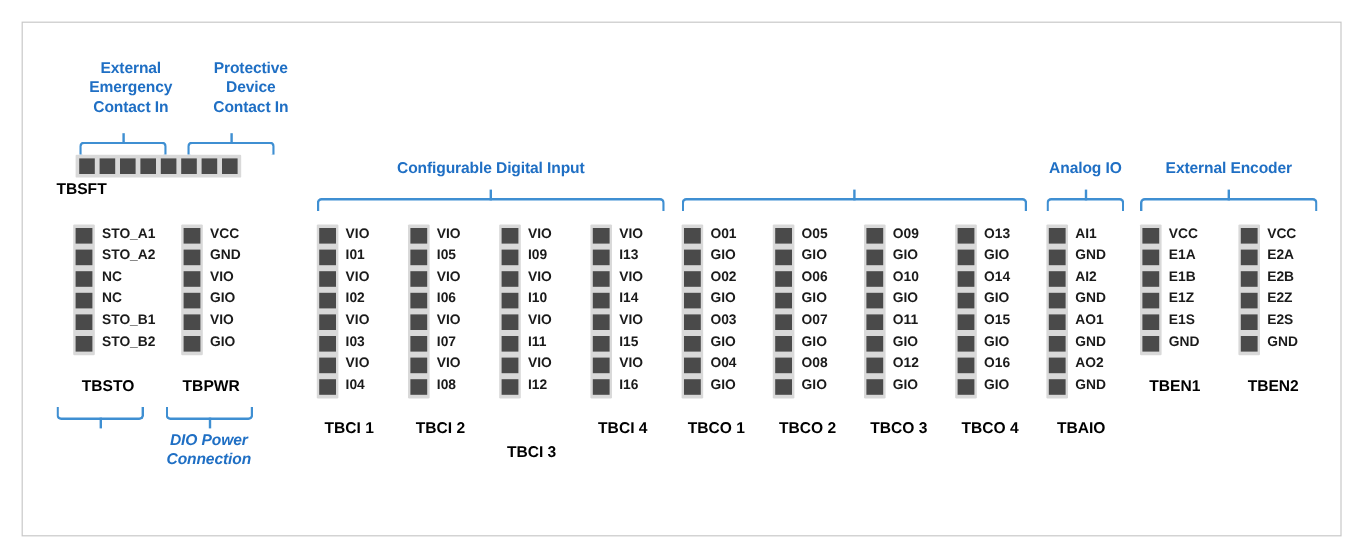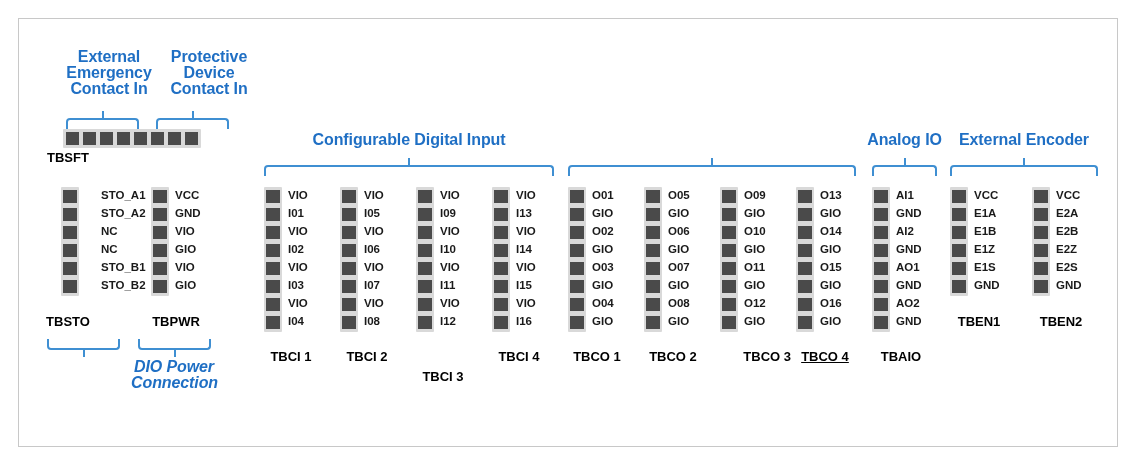--- a/index.html
+++ b/index.html
@@ -20,21 +20,21 @@
     width: 1100px; height: 429px;
     border: 1px solid #c8c8c8;
     background: #ffffff;
   }
 
   
   .heading {
     position: absolute;
     color: #1f6fc4;
     font-weight: bold;
-    font-size: 16px;
+    font-size: 13px;
     line-height: 16px;
     text-align: center;
     white-space: pre-line;
     letter-spacing: -0.1px;
   }
 
   
   .blockname {
     position: absolute;
     color: #000000;
@@ -149,29 +149,29 @@
     <div class="blockname" style="left:28px; top:131px; width:80px; text-align:left;">TBSFT</div>
 
     <div class="block" style="left:42px; top:168px;">
       <div class="pin"></div>
       <div class="pin"></div>
       <div class="pin"></div>
       <div class="pin"></div>
       <div class="pin"></div>
       <div class="pin"></div>
     </div>
-    <div class="pinlabels" style="left:66px; top:167px;margin-left:16px;">
+    <div class="pinlabels" style="left:66px; top:167px;">
       <div>STO_A1</div>
       <div>STO_A2</div>
       <div>NC</div>
       <div>NC</div>
       <div>STO_B1</div>
       <div>STO_B2</div>
     </div>
-    <div class="blockname" style="left:4px; top:295px; width:90px;">TBSTO</div>
+    <div class="blockname" style="left:26px; top:295px; width:90px;">TBSTO</div>
 
     <div class="block" style="left:132px; top:168px;">
       <div class="pin"></div>
       <div class="pin"></div>
       <div class="pin"></div>
       <div class="pin"></div>
       <div class="pin"></div>
       <div class="pin"></div>
     </div>
     <div class="pinlabels" style="left:156px; top:167px;">
@@ -348,21 +348,21 @@
     <div class="pinlabels" style="left:725px; top:167px;">
       <div>O09</div>
       <div>GIO</div>
       <div>O10</div>
       <div>GIO</div>
       <div>O11</div>
       <div>GIO</div>
       <div>O12</div>
       <div>GIO</div>
     </div>
-    <div class="blockname" style="left:688px; top:330px; width:84px;text-align:right;">TBCO 3</div>
+    <div class="blockname" style="left:688px; top:330px; width:84px;">TBCO 3</div>
 
     <div class="block" style="left:777px; top:168px;">
       <div class="pin"></div>
       <div class="pin"></div>
       <div class="pin"></div>
       <div class="pin"></div>
       <div class="pin"></div>
       <div class="pin"></div>
       <div class="pin"></div>
       <div class="pin"></div>
@@ -370,21 +370,21 @@
     <div class="pinlabels" style="left:801px; top:167px;">
       <div>O13</div>
       <div>GIO</div>
       <div>O14</div>
       <div>GIO</div>
       <div>O15</div>
       <div>GIO</div>
       <div>O16</div>
       <div>GIO</div>
     </div>
-    <div class="blockname" style="left:764px; top:330px; width:84px;text-decoration:underline;">TBCO 4</div>
+    <div class="blockname" style="left:764px; top:330px; width:84px;">TBCO 4</div>
 
     <div class="heading" style="left:833px; top:113px; width:105px;">Analog IO</div>
     <div class="bracket" style="left:853px; top:146px; width:65px;">
       <div class="stem"></div>
     </div>
 
     <div class="block" style="left:853px; top:168px;">
       <div class="pin"></div>
       <div class="pin"></div>
       <div class="pin"></div>

